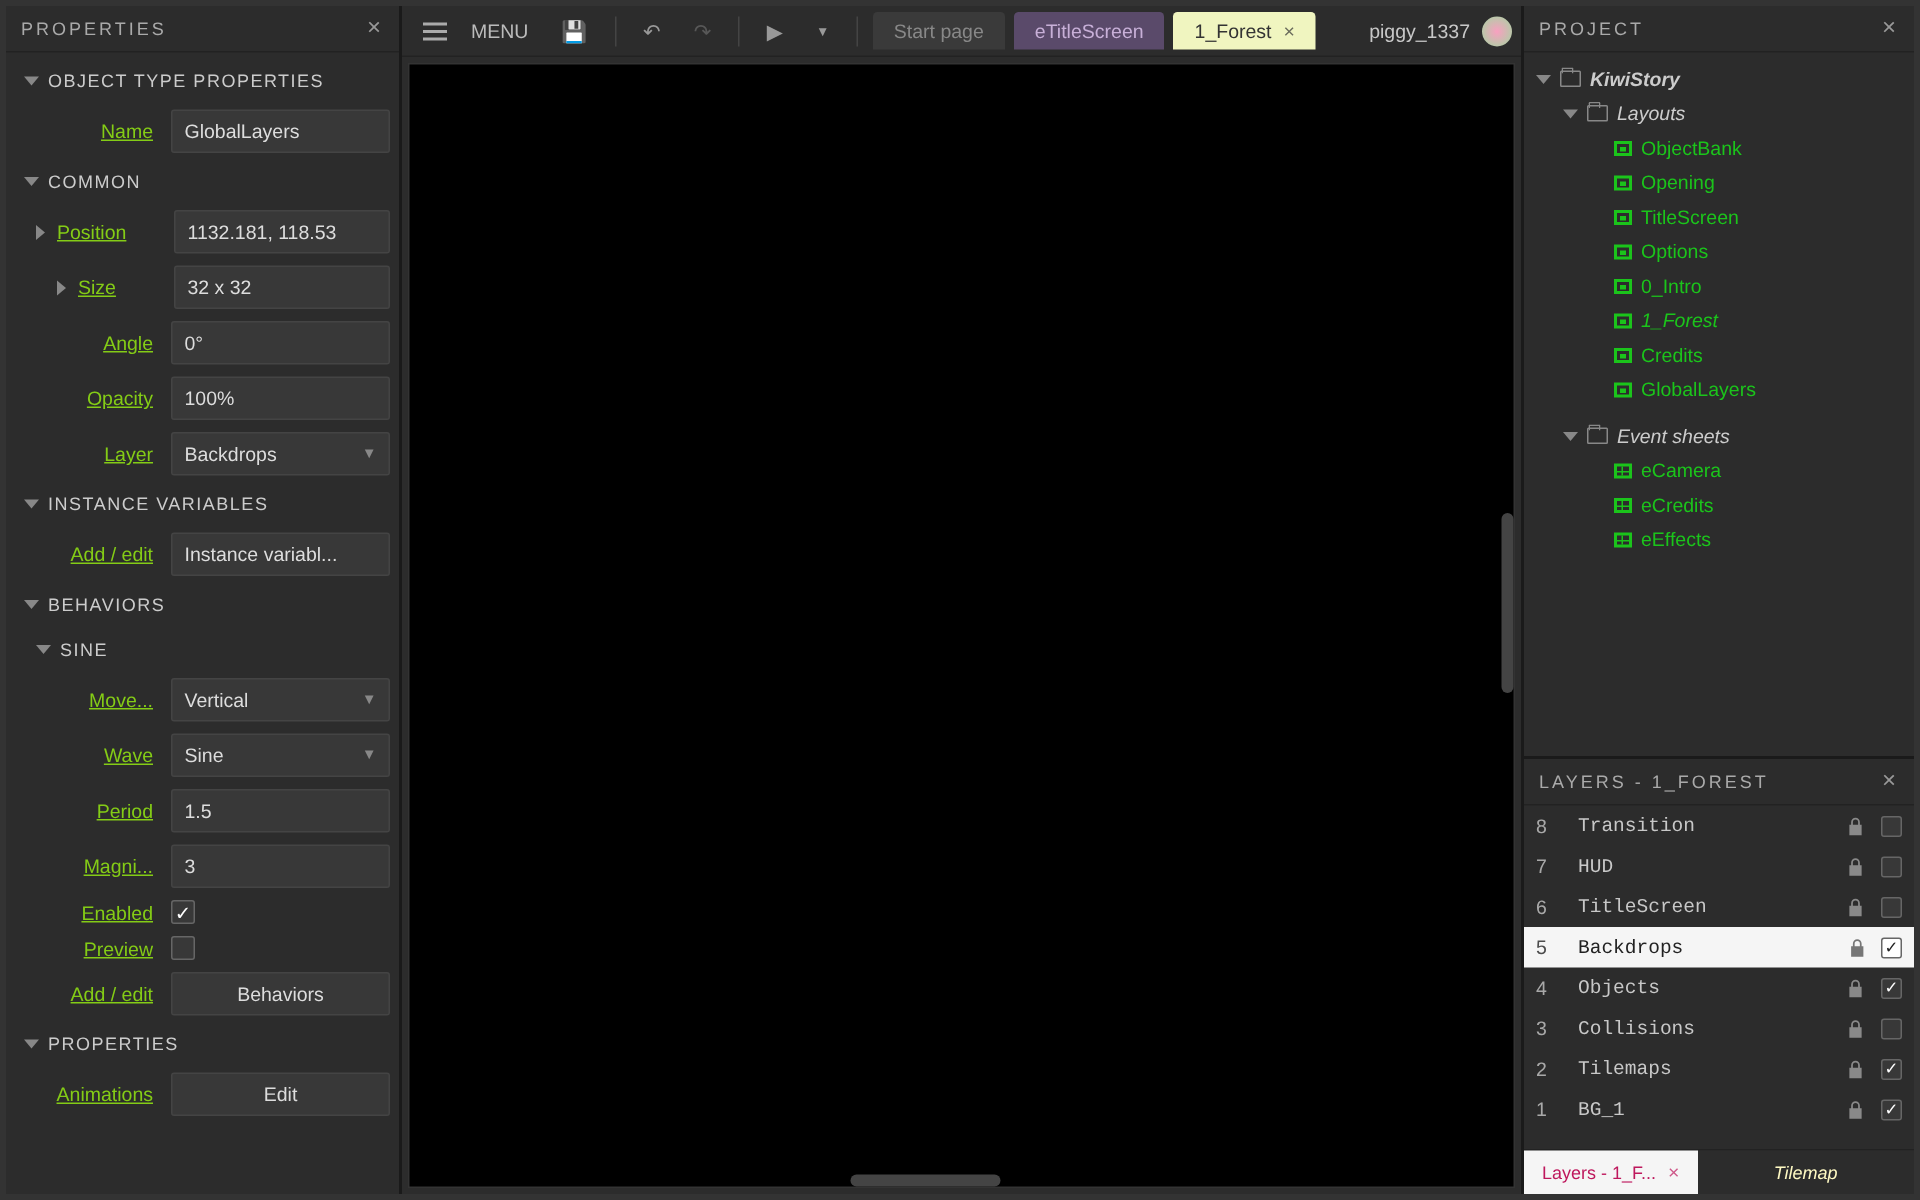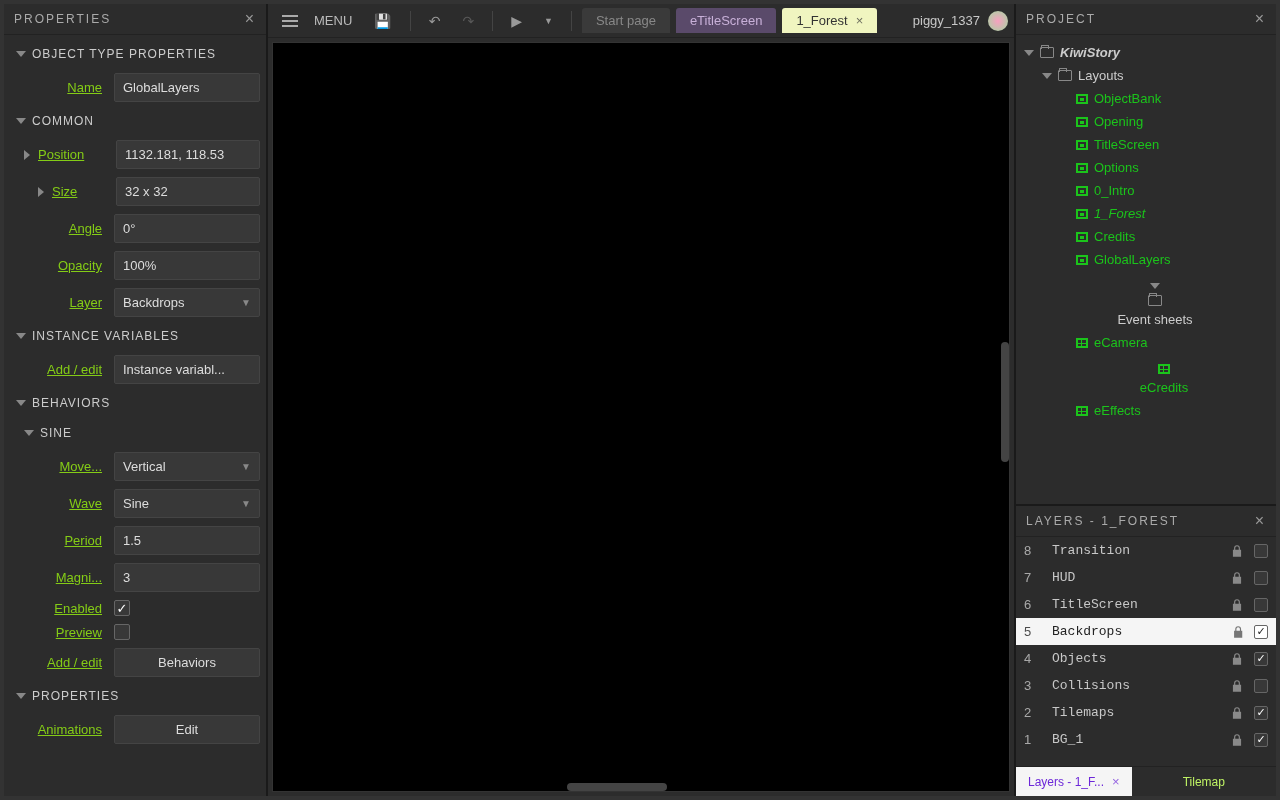--- a/index.html
+++ b/index.html
@@ -48,37 +48,37 @@
     .tree-row { display: flex; align-items: center; gap: 6px; padding: 4px 4px; cursor: pointer; }
     .folder-icon { width: 14px; height: 11px; border: 1px solid #888; border-radius: 1px; position: relative; }
     .folder-icon::before { content: ''; position: absolute; top: -3px; left: 0; width: 6px; height: 3px; border: 1px solid #888; border-bottom: none; border-radius: 1px 1px 0 0; }
     .layout-icon { width: 12px; height: 10px; border: 2px solid #1bc41b; position: relative; }
     .layout-icon::after { content: ''; position: absolute; left: 2px; top: 2px; width: 4px; height: 3px; background: #1bc41b; }
     .sheet-icon { width: 12px; height: 10px; border: 2px solid #1bc41b; position: relative; }
     .sheet-icon::before { content: ''; position: absolute; left: 0; right: 0; top: 3px; height: 1px; background: #1bc41b; }
     .sheet-icon::after { content: ''; position: absolute; top: 0; bottom: 0; left: 3px; width: 1px; background: #1bc41b; }
     .tree-label { color: #1bc41b; font-size: 13px; }
     .tree-label-italic { font-style: italic; }
-    .tree-label-folder { color: #ccc; }
+    .tree-label-folder { color: #ccc; font-style: italic; }
     .tree-label-root { color: #ccc; font-style: italic; font-weight: bold; }
     
     .layers { height: 292px; display: flex; flex-direction: column; border-top: 2px solid #1a1a1a; }
     .layers-body { flex: 1; overflow-y: auto; }
     .layer-row { display: flex; align-items: center; padding: 6px 8px; gap: 10px; cursor: pointer; }
     .layer-row.sel { background: #f5f5f5; color: #222; }
     .layer-num { width: 18px; color: inherit; opacity: 0.8; }
     .layer-name { flex: 1; font-family: Liberation Mono, monospace; }
     .lock { width: 14px; height: 14px; opacity: 0.6; }
     .chk { width: 14px; height: 14px; border: 1px solid #666; background: #383838; display: flex; align-items: center; justify-content: center; color: #fff; font-size: 11px; border-radius: 2px; }
     .chk.on-dark { background: #fff; color: #222; }
     
     .bottom-tabs { height: 30px; display: flex; border-top: 1px solid #222; }
     .btab { flex: 0 0 auto; padding: 6px 12px; display: flex; align-items: center; gap: 8px; cursor: pointer; font-size: 12px; }
-    .btab.active { background: #f5f5f5; color: #6d28d9; }
-    .btab.inactive { background: #2c2c2c; color: #bef264; flex: 1; justify-content: center; }
+    .btab.active { background: #f5f5f5; color: #be185d; }
+    .btab.inactive { background: #2c2c2c; color: #fef9c3; flex: 1; justify-content: center; font-style: italic; }
     
     
     ::-webkit-scrollbar { width: 10px; height: 10px; }
     ::-webkit-scrollbar-track { background: #2c2c2c; }
     ::-webkit-scrollbar-thumb { background: #555; border-radius: 5px; }
   </style>
 </head>
 <body>
 
 <div class="app">
@@ -300,31 +300,31 @@
           <span style="width:10px"></span>
           <span class="layout-icon"></span>
           <span class="tree-label ">Credits</span>
         </div>
         <div class="tree-row" style="padding-left: 40px;">
           <span style="width:10px"></span>
           <span class="layout-icon"></span>
           <span class="tree-label ">GlobalLayers</span>
         </div>
         <div style="height: 8px;"></div>
-        <div class="tree-row" style="padding-left: 22px; flex-direction: column;">
+        <div class="tree-row" style="padding-left: 22px;">
           <span class="caret"></span>
           <span class="folder-icon"></span>
           <span class="tree-label-folder">Event sheets</span>
         </div>
         <div class="tree-row" style="padding-left: 40px;">
           <span style="width:10px"></span>
           <span class="sheet-icon"></span>
           <span class="tree-label">eCamera</span>
         </div>
-        <div class="tree-row" style="padding-left: 40px; flex-direction: column;">
+        <div class="tree-row" style="padding-left: 40px;">
           <span style="width:10px"></span>
           <span class="sheet-icon"></span>
           <span class="tree-label">eCredits</span>
         </div>
         <div class="tree-row" style="padding-left: 40px;">
           <span style="width:10px"></span>
           <span class="sheet-icon"></span>
           <span class="tree-label">eEffects</span>
         </div>
       </div>

